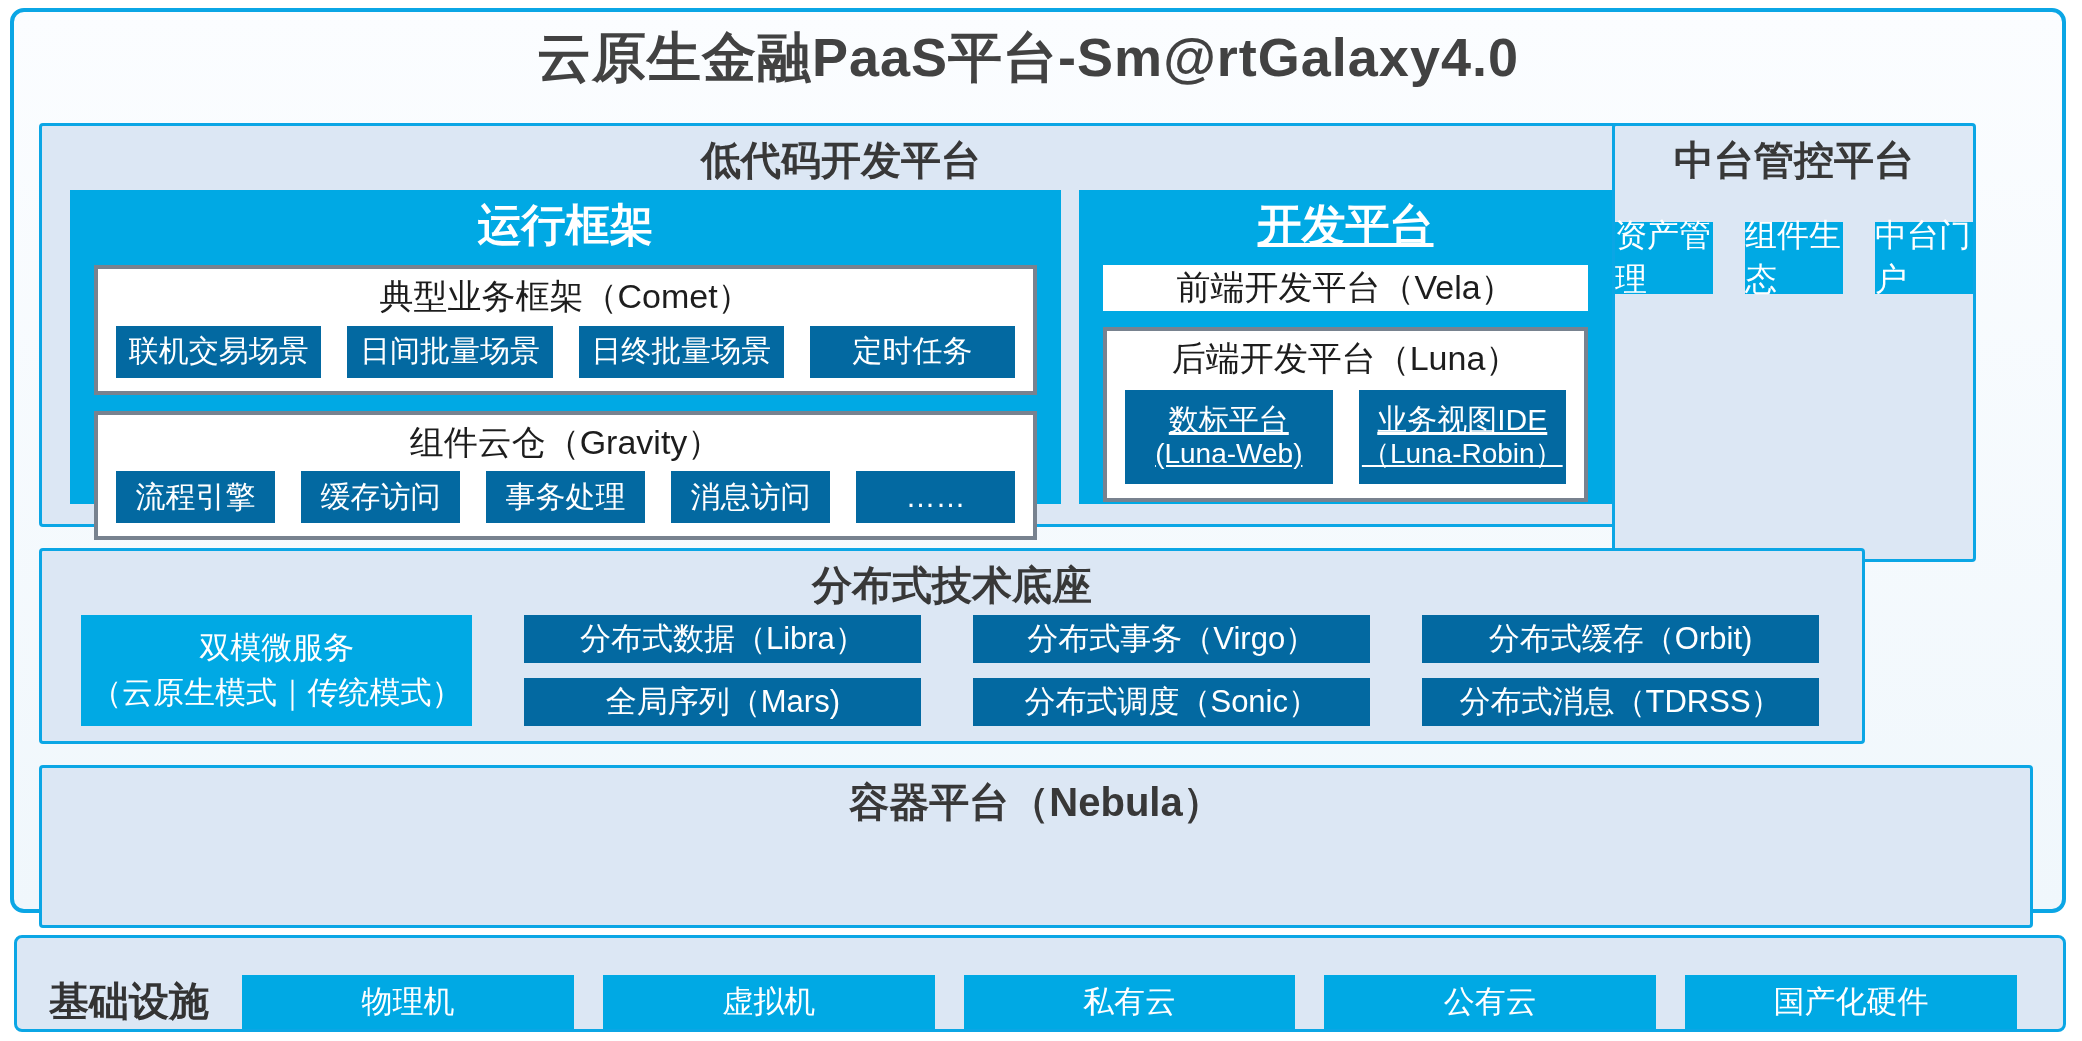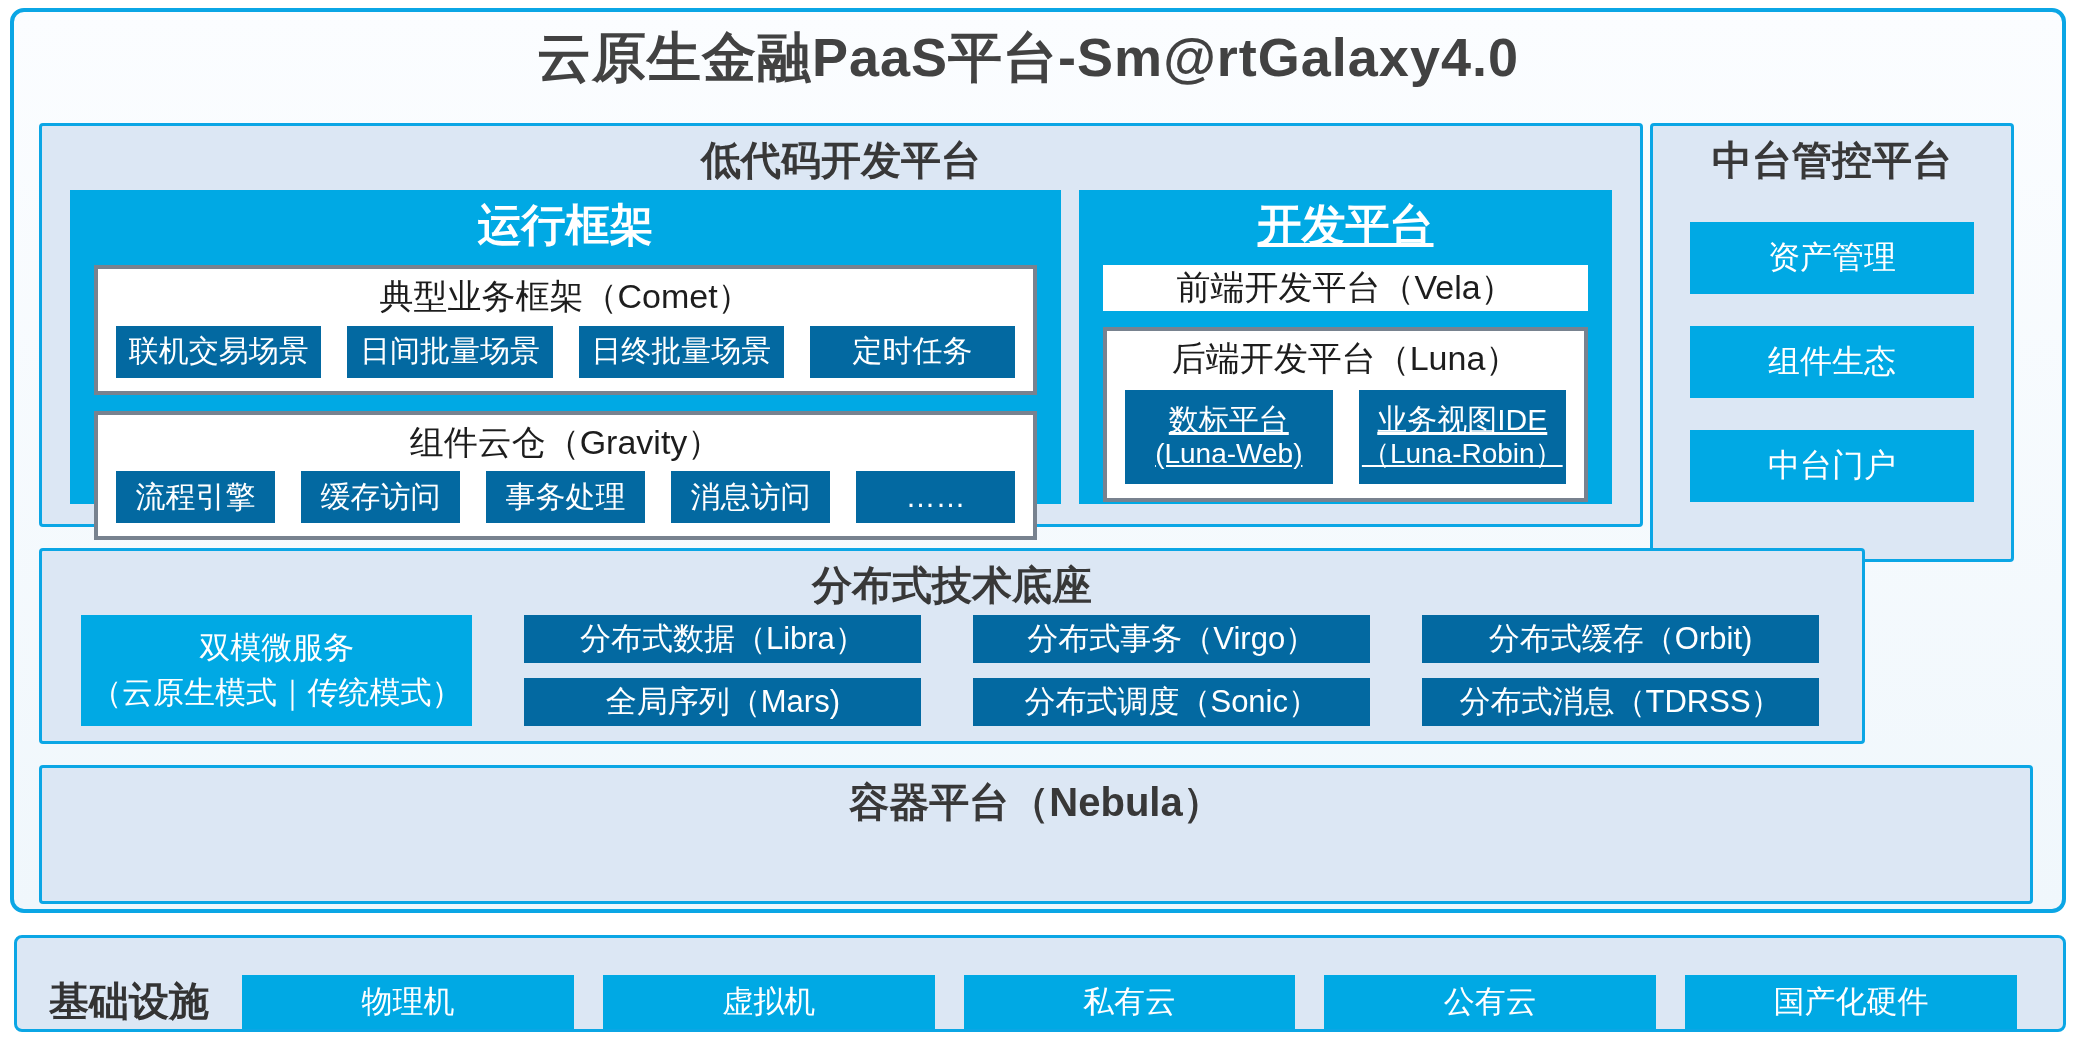--- a/index.html
+++ b/index.html
@@ -23,23 +23,23 @@
     text-align: center; font-size: 54px; font-weight: 700; color: #424242;
     letter-spacing: 1px;
   }
 
   
   .panel {
     position: absolute; background: #dce7f4;
     border: 3px solid #0ba6e5; border-radius: 4px;
   }
   .sec-lowcode { left: 39px;  top: 123px; width: 1604px; height: 404px; }
-  .sec-mid     { left: 1650px; top: 123px; width: 364px;  height: 439px; }
+  .sec-mid     { left: 1612px; top: 123px; width: 364px;  height: 439px; }
   .sec-dist    { left: 39px;  top: 548px; width: 1826px; height: 196px; }
-  .sec-cont    { left: 39px;  top: 765px; width: 1994px; height: 139px; }
+  .sec-cont    { left: 39px;  top: 765px; width: 1994px; height: 163px; }
   .sec-infra   { left: 14px;  top: 935px; width: 2052px; height: 97px; border-radius: 8px; }
 
   .sec-header {
     text-align: center; font-size: 40px; font-weight: 700; color: #383838;
     padding-top: 10px; line-height: 1.2;
   }
 
   .cyan { background: #00a9e4; color: #ffffff; }
 
   
@@ -67,21 +67,21 @@
   .vela-box {
     height: 62px; display: flex; align-items: center; justify-content: center;
     font-size: 34px; color: #1d1d1d;
   }
   .luna-row { padding: 2px 18px 14px; }
   .luna-row .chip { height: 94px; flex-direction: column; }
   .luna-row .chip .l2 { font-size: 28px; }
 
   
   .mid-btns {
-    display: flex; flex-direction: column; align-items: center;
+    display: flex; align-items: center;
     gap: 32px; margin-top: 38px;
   }
   .mid-btn {
     width: 284px; height: 72px; font-size: 32px;
     display: flex; align-items: center; justify-content: center;
   }
 
   
   .dist-content {
     position: absolute; left: 39px; right: 43px; top: 64px; bottom: 15px;

